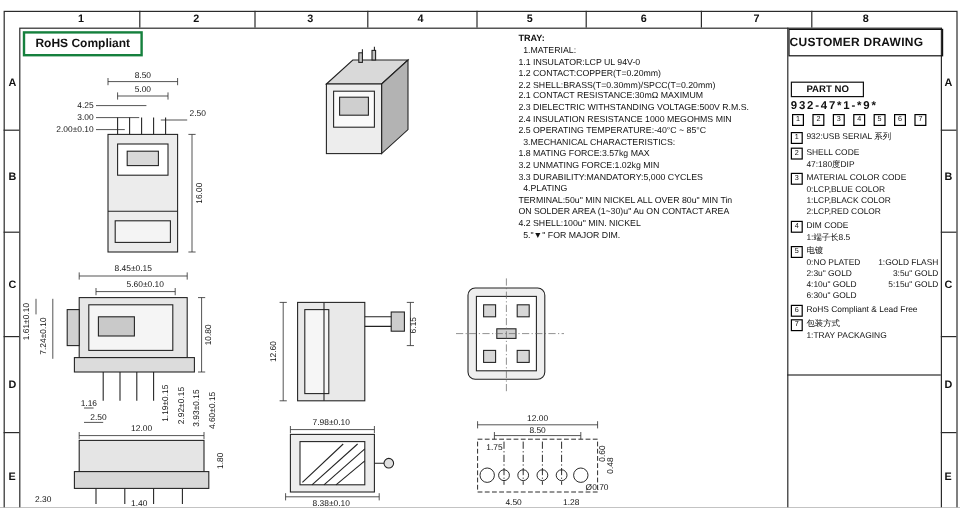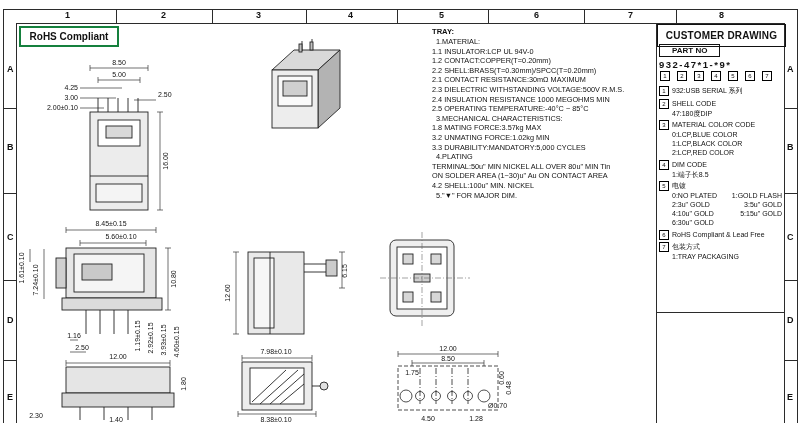--- a/index.html
+++ b/index.html
@@ -5,29 +5,29 @@
   html,body{margin:0;padding:0;background:#9a9a9a;}
   .sheet{position:relative;width:800px;height:423px;background:#ffffff;overflow:hidden;
          font-family:"Liberation Sans",sans-serif;color:#111;}
   .frame{position:absolute;border:1.3px solid #2b2b2b;}
   .zone{position:absolute;font-size:9px;font-weight:bold;color:#111;}
   .tickv{position:absolute;width:1px;height:14px;background:#2b2b2b;top:9px;}
   .tickh{position:absolute;height:1px;width:13px;background:#2b2b2b;}
   .rohs{position:absolute;left:19px;top:26px;width:96px;height:17px;border:2px solid #15803d;
         font-size:10px;font-weight:bold;text-align:center;line-height:17px;}
   .cdraw{position:absolute;left:657px;top:24px;width:127px;height:21px;border:1.5px solid #111;
-        font-size:10px;font-weight:bold;text-align:center;line-height:21px;letter-spacing:.2px;}
+        font-size:10px;font-weight:bold;text-align:left;line-height:21px;letter-spacing:.2px;}
   .vline{position:absolute;width:0;border-left:1.2px solid #2b2b2b;}
   .hline{position:absolute;height:0;border-top:1px solid #2b2b2b;}
   .note{position:absolute;left:432px;top:27px;width:223px;}
   .note .t{font-size:7.6px;font-weight:bold;line-height:10px;}
   .note .ln{font-size:7.3px;line-height:9.6px;white-space:nowrap;}
   .lv1{margin-left:4px;}
   .lv2{}
-  .pn{position:absolute;left:659px;top:44px;width:126px;font-size:7px;line-height:9px;}
+  .pn{position:absolute;left:659px;top:68px;width:126px;font-size:7px;line-height:9px;}
   .pn-head{display:inline-block;border:1.2px solid #111;padding:1px 12px;font-size:8px;font-weight:bold;}
   .pn-num{font-size:9.5px;font-weight:bold;letter-spacing:1.5px;margin-top:3px;}
   .mkrow{display:flex;gap:4px;margin:2px 0 5px 1px;}
   .mk{display:inline-flex;align-items:center;justify-content:center;width:8px;height:8px;
       border:1px solid #000;font-size:6px;line-height:1;flex:0 0 auto;margin-right:3px;}
   .pn-row{display:flex;align-items:flex-start;margin-top:2.5px;}
   .pn-sub{margin-left:13px;white-space:nowrap;}
   .pn-pair{display:flex;justify-content:space-between;margin-left:13px;width:110px;white-space:nowrap;}
   svg.view{position:absolute;}
   svg.view text{font-family:"Liberation Sans",sans-serif;font-size:7px;fill:#111;}

